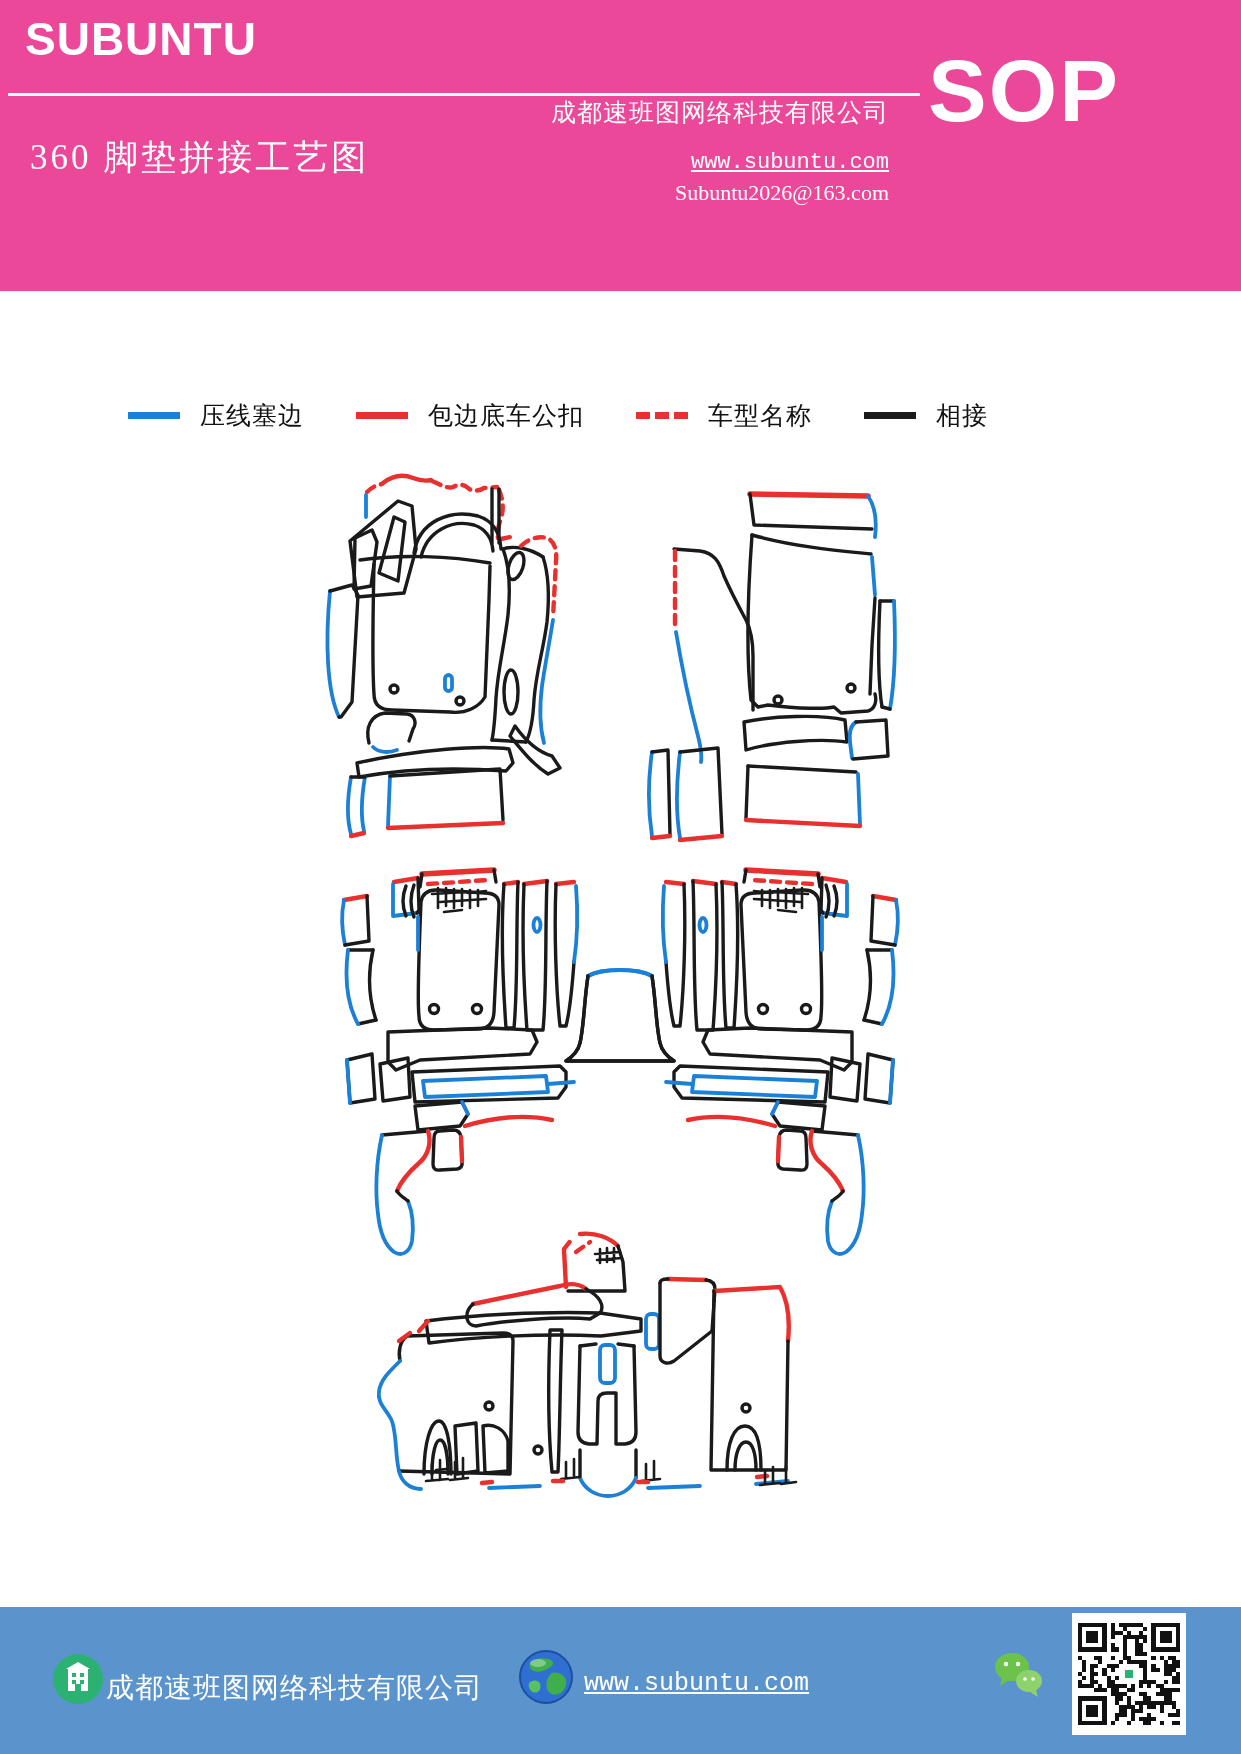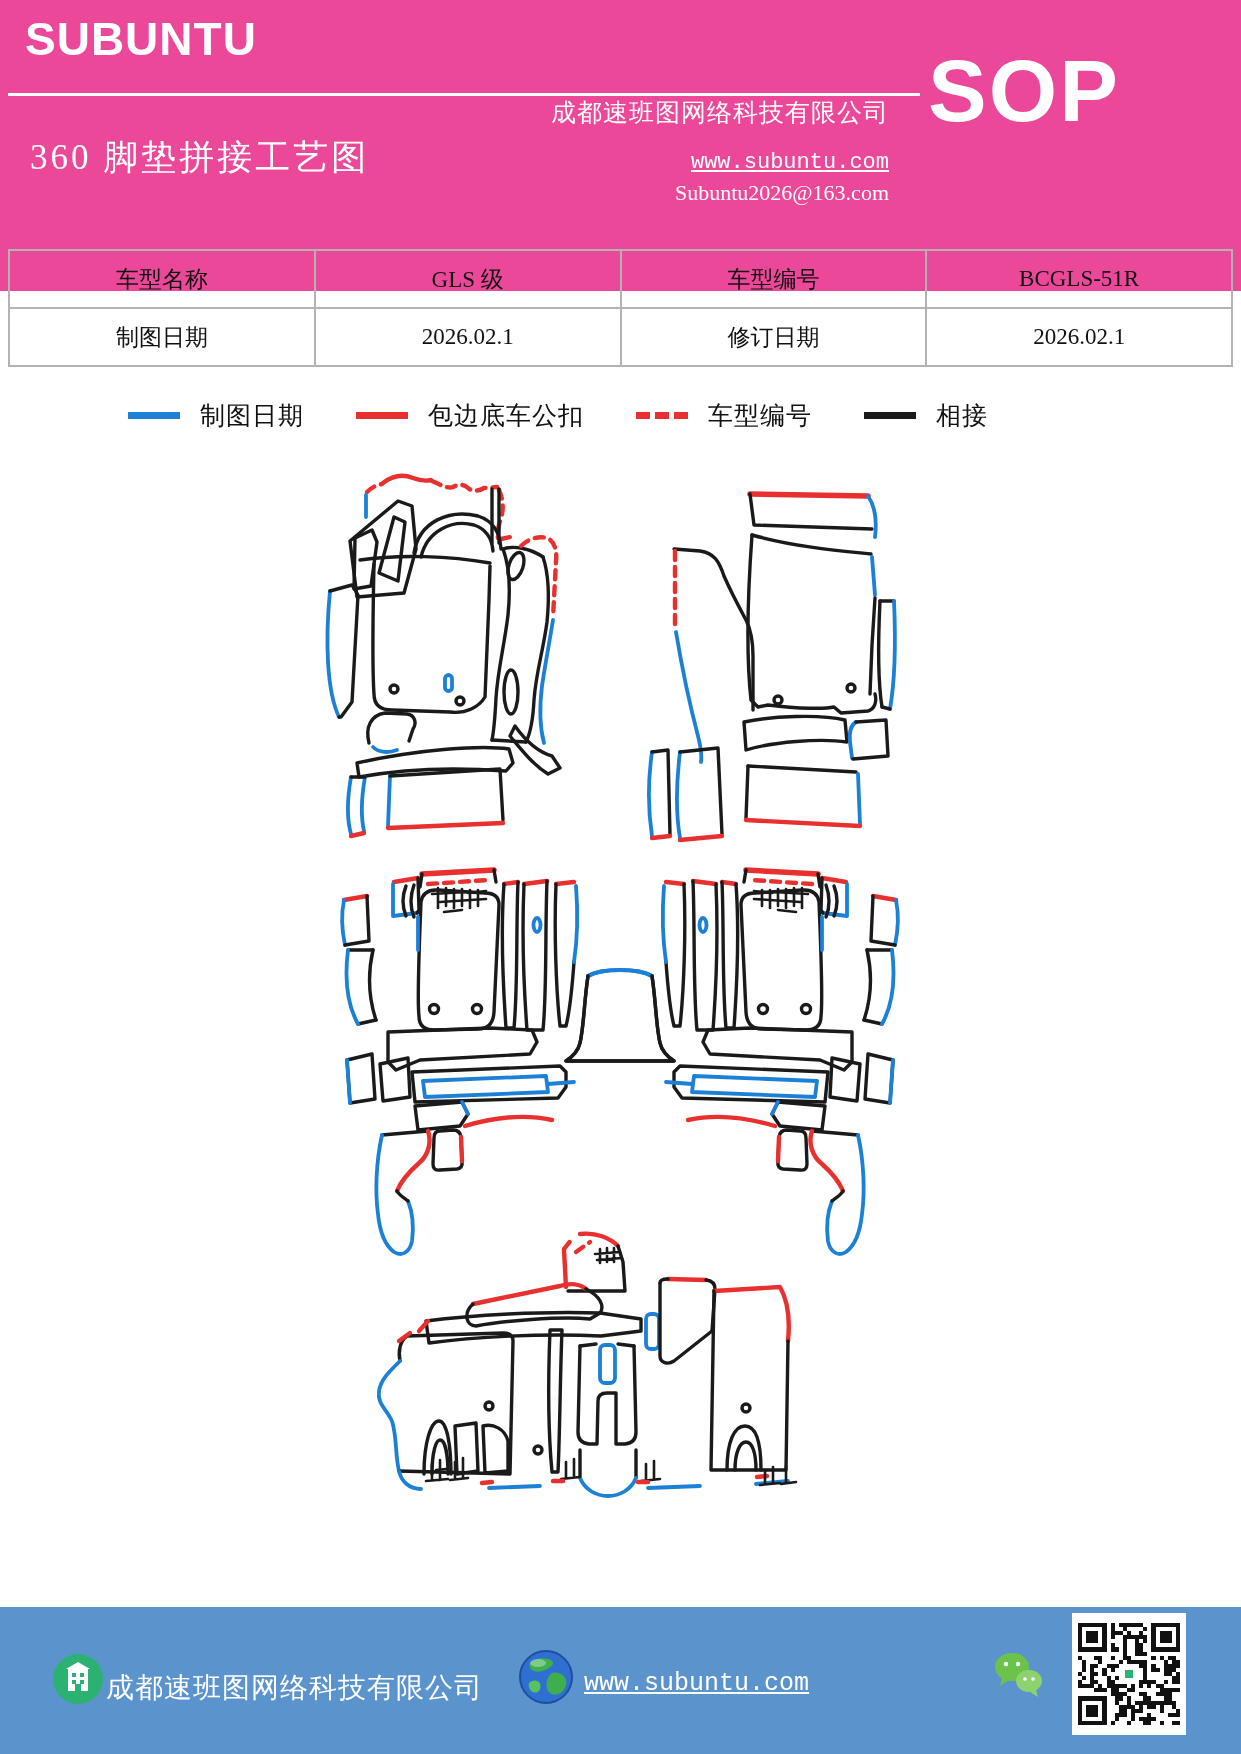--- a/index.html
+++ b/index.html
@@ -63,49 +63,33 @@
     <div class="hr-line"></div>
     <div class="doc-title">360 脚垫拼接工艺图</div>
     <div class="h-right">
       <div class="h-company">成都速班图网络科技有限公司</div>
     </div>
     <div class="h-site">www.subuntu.com</div>
     <div class="h-mail">Subuntu2026@163.com</div>
     <div class="sop">SOP</div>
   </div>
 
-  <table class="info-table">
-    <tbody>
-        <tr>
-      <td>车型名称</td>
-      <td>GLS 级</td>
-      <td>车型编号</td>
-      <td>BCGLS-51R</td>
-    </tr>
-    <tr>
-      <td>制图日期</td>
-      <td>2026.02.1</td>
-      <td>修订日期</td>
-      <td>2026.02.1</td>
-    </tr>
-  </tbody>
-    </table>
 
   <div class="legend">
     <div class="legend-item">
       <div class="sw" style="background: rgb(27, 128, 214);"></div>
-      <div class="legend-label">制图日期</div>
+      <div class="legend-label">压线塞边</div>
     </div>
     <div class="legend-item">
       <div class="sw" style="background: rgb(232, 48, 46);"></div>
       <div class="legend-label">包边底车公扣</div>
     </div>
     <div class="legend-item">
       <div class="sw dashed" style="border-top-color: rgb(232, 48, 46);"></div>
-      <div class="legend-label">车型编号</div>
+      <div class="legend-label">车型名称</div>
     </div>
     <div class="legend-item">
       <div class="sw" style="background: rgb(26, 26, 26);"></div>
       <div class="legend-label">相接</div>
     </div>
   </div>
 
   <svg class="art" viewBox="0 0 1241 1754">
 
     <g>

